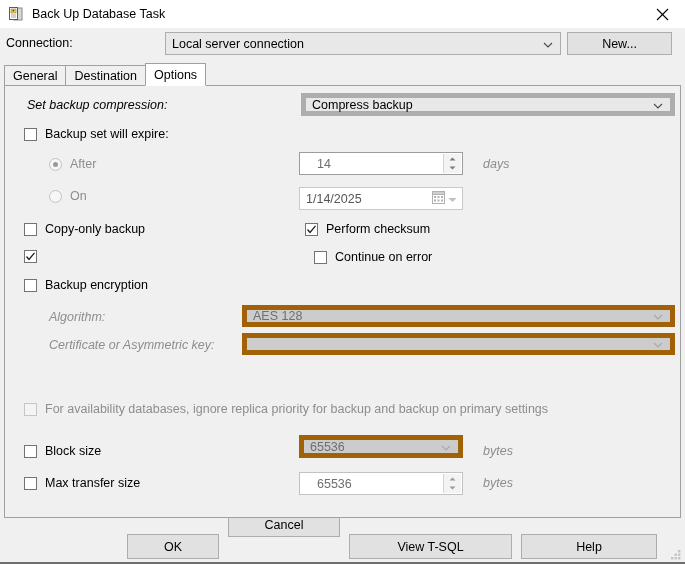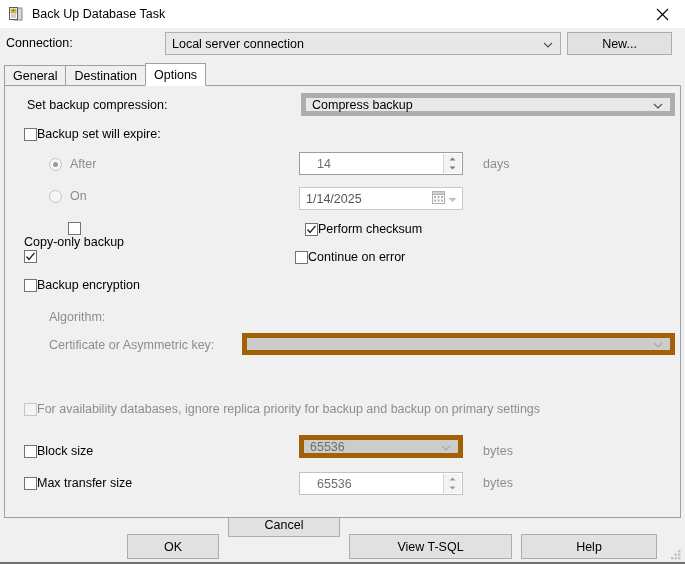--- a/index.html
+++ b/index.html
@@ -138,20 +138,21 @@
     z-index: 2;
   }
   .panel-inner { position: absolute; left:0; top:0; right:0; bottom:0; }
 
   
   .lbl {
     position: absolute;
     font-size: 12.5px;
     color: #000;
     white-space: nowrap;
+    font-style: italic;
   }
   .lbl.dim { color: #8d8d8d; }
 
   
   .cb-row {
     position: absolute;
     display: flex;
     align-items: center;
     white-space: nowrap;
     cursor: default;
@@ -160,20 +161,21 @@
     width: 13px; height: 13px;
     border: 1px solid #737373;
     background: #ffffff;
     box-sizing: border-box;
     position: relative;
     flex: none;
   }
   .cbox.dim { border-color: #c6c6c6; background: #f4f4f4; }
   .cbox svg { position: absolute; left: 0; top: 0; }
   .cb-text {
+    margin-left: 8px;
     font-size: 12.5px;
     color: #000;
   }
   .cb-text.dim { color: #8d8d8d; }
 
   
   .rd-row {
     position: absolute;
     display: flex;
     align-items: center;
@@ -389,51 +391,59 @@
         </svg>
       </span>
       <span>
         <svg width="9" height="6" viewBox="0 0 9 6">
               <polygon points="0.5,1 8.5,1 4.5,5" fill="#c0c0c0"></polygon>
             </svg>
       </span>
     </span>
   </div>
 
-  <div class="cb-row" style="left:19px; top:136px;flex-direction:column;">
+  <div class="cb-row" style="left:19px; top:136px;">
     <span class="cbox"></span>
     <span class="cb-text">Copy-only backup</span>
   </div>
   <div class="cb-row" style="left:300px; top:136px;">
     <span class="cbox">
       <svg width="11" height="11" viewBox="0 0 11 11">
             <polyline points="1.5,5.5 4,8.5 9.5,1.8" fill="none" stroke="#1f1f1f" stroke-width="1.3"></polyline>
           </svg>
     </span>
     <span class="cb-text">Perform checksum</span>
   </div>
 
   <div class="cb-row" style="left:19px; top:164px;">
     <span class="cbox">
       <svg width="11" height="11" viewBox="0 0 11 11">
             <polyline points="1.5,5.5 4,8.5 9.5,1.8" fill="none" stroke="#1f1f1f" stroke-width="1.3"></polyline>
           </svg>
     </span>
   </div>
-  <div class="cb-row" style="left:290px; top:164px;">
+  <div class="cb-row" style="left:309px; top:164px;">
     <span class="cbox"></span>
     <span class="cb-text">Continue on error</span>
   </div>
 
   <div class="cb-row" style="left:19px; top:192px;">
     <span class="cbox"></span>
     <span class="cb-text">Backup encryption</span>
   </div>
 
   <span class="lbl dim" style="left:44px; top:224px;">Algorithm:</span>
+  <div class="field combo-dis" style="left:237px; top:219px; width:433px; height:22px;">
+    <span class="txt">AES 128</span>
+    <span class="combo-arrow">
+      <svg width="10" height="10" viewBox="0 0 10 10">
+        <polyline points="1,3 5,7 9,3" fill="none" stroke="#a8a8a8" stroke-width="1.1"></polyline>
+      </svg>
+    </span>
+  </div>
 
   <span class="lbl dim" style="left:44px; top:252px;">Certificate or Asymmetric key:</span>
   <div class="field combo-dis" style="left:237px; top:247px; width:433px; height:22px;">
     <span class="txt"></span>
     <span class="combo-arrow">
       <svg width="10" height="10" viewBox="0 0 10 10">
         <polyline points="1,3 5,7 9,3" fill="none" stroke="#a8a8a8" stroke-width="1.1"></polyline>
       </svg>
     </span>
   </div>

